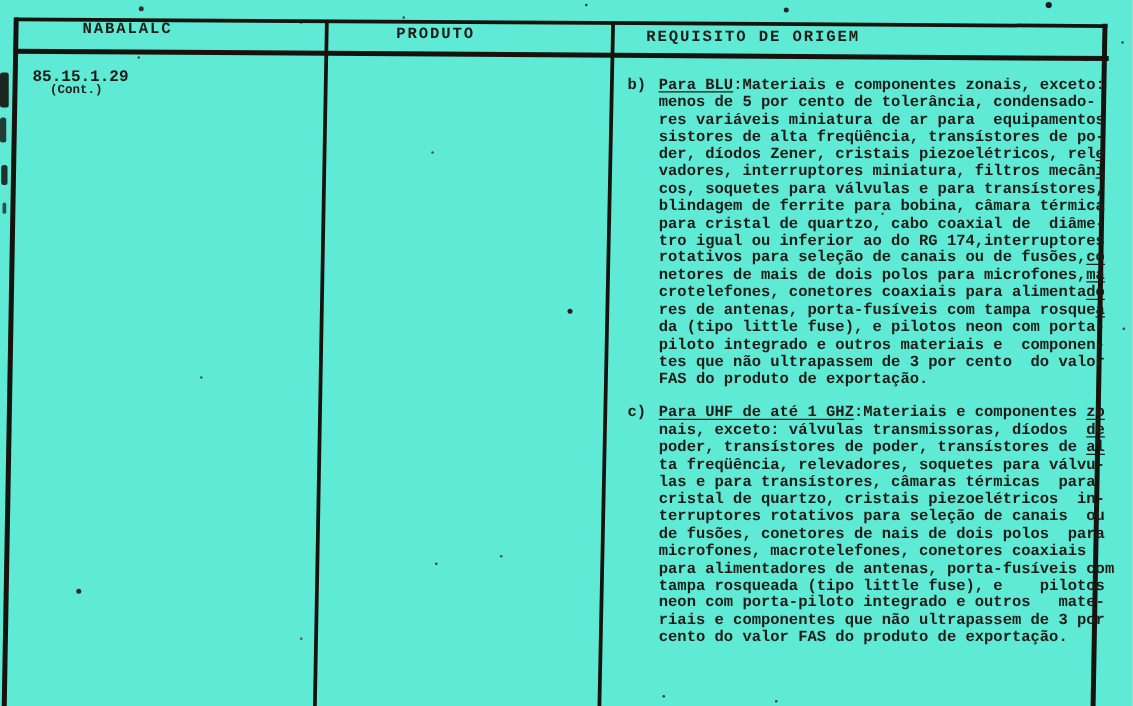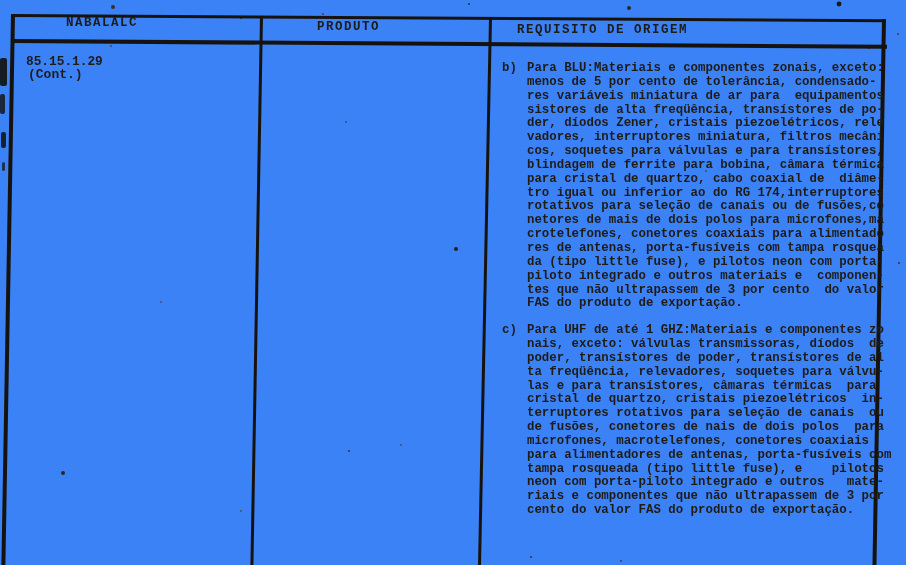--- a/index.html
+++ b/index.html
@@ -1,48 +1,48 @@
 <!DOCTYPE html>
 <html><head>
 <meta charset="utf-8">
 <style>
   html,body { margin:0; padding:0; background:#d8d6d0; }
   .page {
     position:relative; width:906px; height:565px; overflow:hidden;
-    background:#3b82f6;
+    background:#5eead4;
     font-family:"Liberation Mono","DejaVu Sans Mono",monospace;
     color:#1f1c17;
   }
   
   .rule { position:absolute; background:#16130f; transform-origin:top left; }
   .rule-h-top    { left:12px; top:14px;  width:874px; height:3px; transform:rotate(0.35deg); }
   .rule-h-header { left:11px; top:39px;  width:876px; height:4px; transform:rotate(0.38deg); }
   .rule-v-left   { left:11px; top:14px;  width:4px;  height:551px; transform:rotate(1deg); }
   .rule-v-div1   { left:260px; top:16px; width:3px;  height:549px; transform:rotate(1deg); }
   .rule-v-div2   { left:489px; top:18px; width:3px;  height:547px; transform:rotate(1.15deg); }
   .rule-v-right  { left:882px; top:19px; width:4px;  height:546px; transform:rotate(1deg); }
 
   
   .hdr { position:absolute; font-size:12.5px; font-weight:bold; letter-spacing:1.5px; white-space:pre; }
   .hdr-nabalalc  { left:66px;  top:16px; }
   .hdr-produto   { left:317px; top:20px; }
   .hdr-requisito { left:517px; top:23px; }
 
   
   .cell-code { position:absolute; left:26px; top:54px; font-size:12.8px; font-weight:bold; white-space:pre; }
-  .cell-cont { position:absolute; left:28px; top:67px; font-size:13px; font-weight:bold; white-space:pre; }
+  .cell-cont { position:absolute; left:40px; top:67px; font-size:10px; font-weight:bold; white-space:pre; }
 
   
   .req-block { position:absolute; left:502px; top:62px; width:382px; }
   .req-item { display:flex; align-items:flex-start; }
   .req-item + .req-item { margin-top:13px; }
   .req-item .marker { flex:0 0 25px; font-size:12.4px; font-weight:bold; line-height:13.85px; }
   .req-item .lines { flex:1; }
   .line { white-space:pre; font-size:12.4px; line-height:13.85px; font-weight:bold; letter-spacing:0; }
-  .line .u { text-decoration-thickness:1.3px; text-underline-offset:2px;margin-top:19px; }
+  .line .u { text-decoration:underline; text-decoration-thickness:1.3px; text-underline-offset:2px;margin-top:19px; }
 
   
   .smudge { position:absolute; background:#14110d; border-radius:2px; }
   .smudge-1 { left:0;  top:58px;  width:7px; height:28px; opacity:.9; }
   .smudge-2 { left:0;  top:94px;  width:5px; height:20px; opacity:.8; }
   .smudge-3 { left:1px; top:132px; width:5px; height:16px; opacity:.85; }
   .smudge-4 { left:2px; top:162px; width:3px; height:9px;  opacity:.7; }
   .specks { position:absolute; left:0; top:0; width:2px; height:2px; background:transparent; border-radius:50%;
     box-shadow:
       112px 6px 0 1px #353129, 240px 17px 0 0 #3a362e, 322px 13px 0 0 #45413a,

